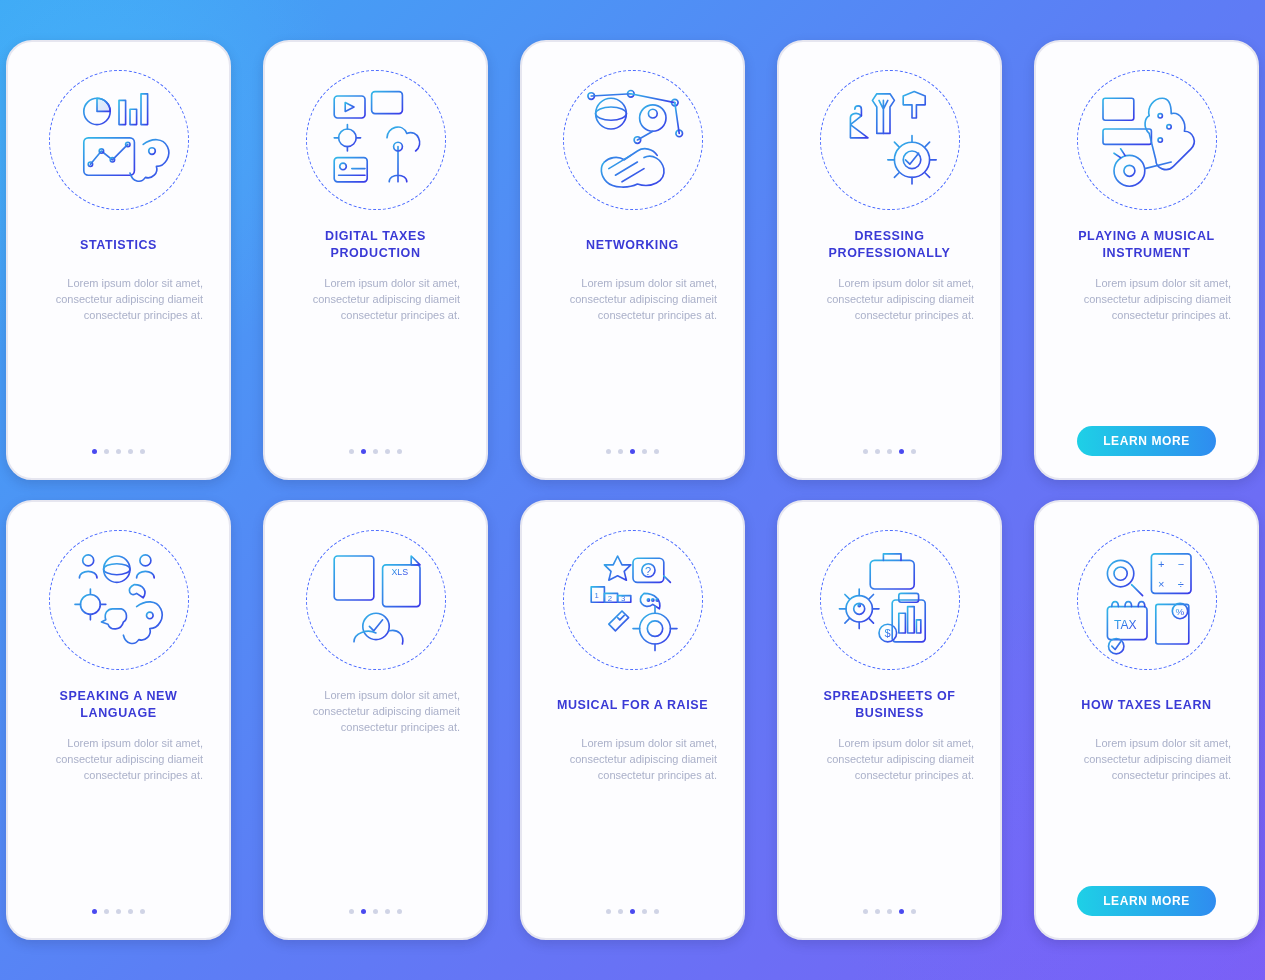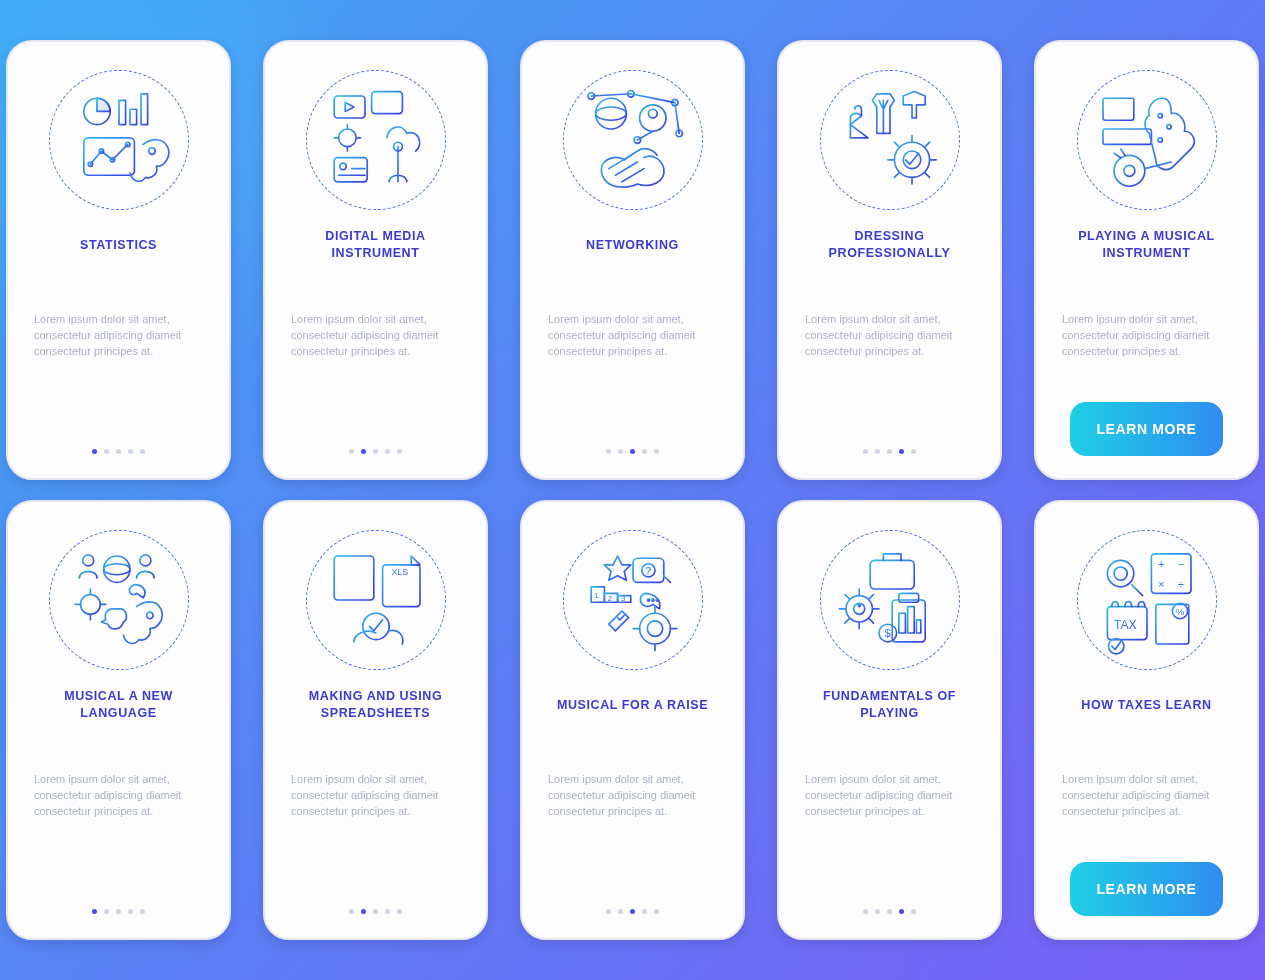--- a/index.html
+++ b/index.html
@@ -77,47 +77,46 @@
     line-height: 1.35;
     min-height: 34px;
     margin-bottom: 14px;
     display: flex;
     align-items: center;
     justify-content: center;
   }
   .desc {
     font-size: 11px;
     color: #aab0c9;
-    text-align: left;
+    text-align: right;
     line-height: 1.45;
     padding: 0 8px;
     flex-grow: 1;
-    margin-top: 36px;
   }
   .dots {
     display: flex;
     gap: 7px;
     margin-top: 10px;
     margin-bottom: 4px;
   }
   .dot {
     width: 5px; height: 5px;
     border-radius: 50%;
     background: #d0d4e6;
   }
   .dot.active { background: #4a4af0; }
   .cta {
     margin-top: 8px;
     margin-bottom: 2px;
-    padding: 19px 26px;
+    padding: 8px 26px;
     border: none;
     border-radius: 16px;
     background: linear-gradient(90deg, #1ed0e6 0%, #2f8cf0 100%);
     color: #fff;
-    font-size: 14px;
+    font-size: 12px;
     font-weight: 600;
     letter-spacing: 0.6px;
     cursor: pointer;
   }
   .icon-stroke {
     fill: none;
     stroke-width: 1.5;
     stroke-linecap: round;
     stroke-linejoin: round;
   }
@@ -336,21 +335,21 @@
         <div class="dot"></div>
         <div class="dot"></div>
       </div>
     </div>
     <div class="phone">
       <div class="icon-circle">
         <svg viewBox="0 0 100 100">
           <use href="#ic-digital-media"></use>
         </svg>
       </div>
-      <div class="title">DIGITAL MEDIA INSTRUMENT</div>
+      <div class="title">DIGITAL TAXES PRODUCTION</div>
       <div class="desc">Lorem ipsum dolor sit amet, consectetur adipiscing diameit consectetur principes at.</div>
       <div class="dots">
         <div class="dot"></div>
         <div class="dot active"></div>
         <div class="dot"></div>
         <div class="dot"></div>
         <div class="dot"></div>
       </div>
     </div>
     <div class="phone">
@@ -396,37 +395,36 @@
       <button class="cta">LEARN MORE</button>
     </div>
   </div>
 <div class="row" id="row-1">
     <div class="phone">
       <div class="icon-circle">
         <svg viewBox="0 0 100 100">
           <use href="#ic-language"></use>
         </svg>
       </div>
-      <div class="title">MUSICAL A NEW LANGUAGE</div>
+      <div class="title">SPEAKING A NEW LANGUAGE</div>
       <div class="desc">Lorem ipsum dolor sit amet, consectetur adipiscing diameit consectetur principes at.</div>
       <div class="dots">
         <div class="dot active"></div>
         <div class="dot"></div>
         <div class="dot"></div>
         <div class="dot"></div>
         <div class="dot"></div>
       </div>
     </div>
     <div class="phone">
       <div class="icon-circle">
         <svg viewBox="0 0 100 100">
           <use href="#ic-spreadsheets"></use>
         </svg>
       </div>
-      <div class="title">MAKING AND USING SPREADSHEETS</div>
       <div class="desc">Lorem ipsum dolor sit amet, consectetur adipiscing diameit consectetur principes at.</div>
       <div class="dots">
         <div class="dot"></div>
         <div class="dot active"></div>
         <div class="dot"></div>
         <div class="dot"></div>
         <div class="dot"></div>
       </div>
     </div>
     <div class="phone">
@@ -444,21 +442,21 @@
         <div class="dot"></div>
         <div class="dot"></div>
       </div>
     </div>
     <div class="phone">
       <div class="icon-circle">
         <svg viewBox="0 0 100 100">
           <use href="#ic-business"></use>
         </svg>
       </div>
-      <div class="title">FUNDAMENTALS OF PLAYING</div>
+      <div class="title">SPREADSHEETS OF BUSINESS</div>
       <div class="desc">Lorem ipsum dolor sit amet, consectetur adipiscing diameit consectetur principes at.</div>
       <div class="dots">
         <div class="dot"></div>
         <div class="dot"></div>
         <div class="dot"></div>
         <div class="dot active"></div>
         <div class="dot"></div>
       </div>
     </div>
     <div class="phone">

